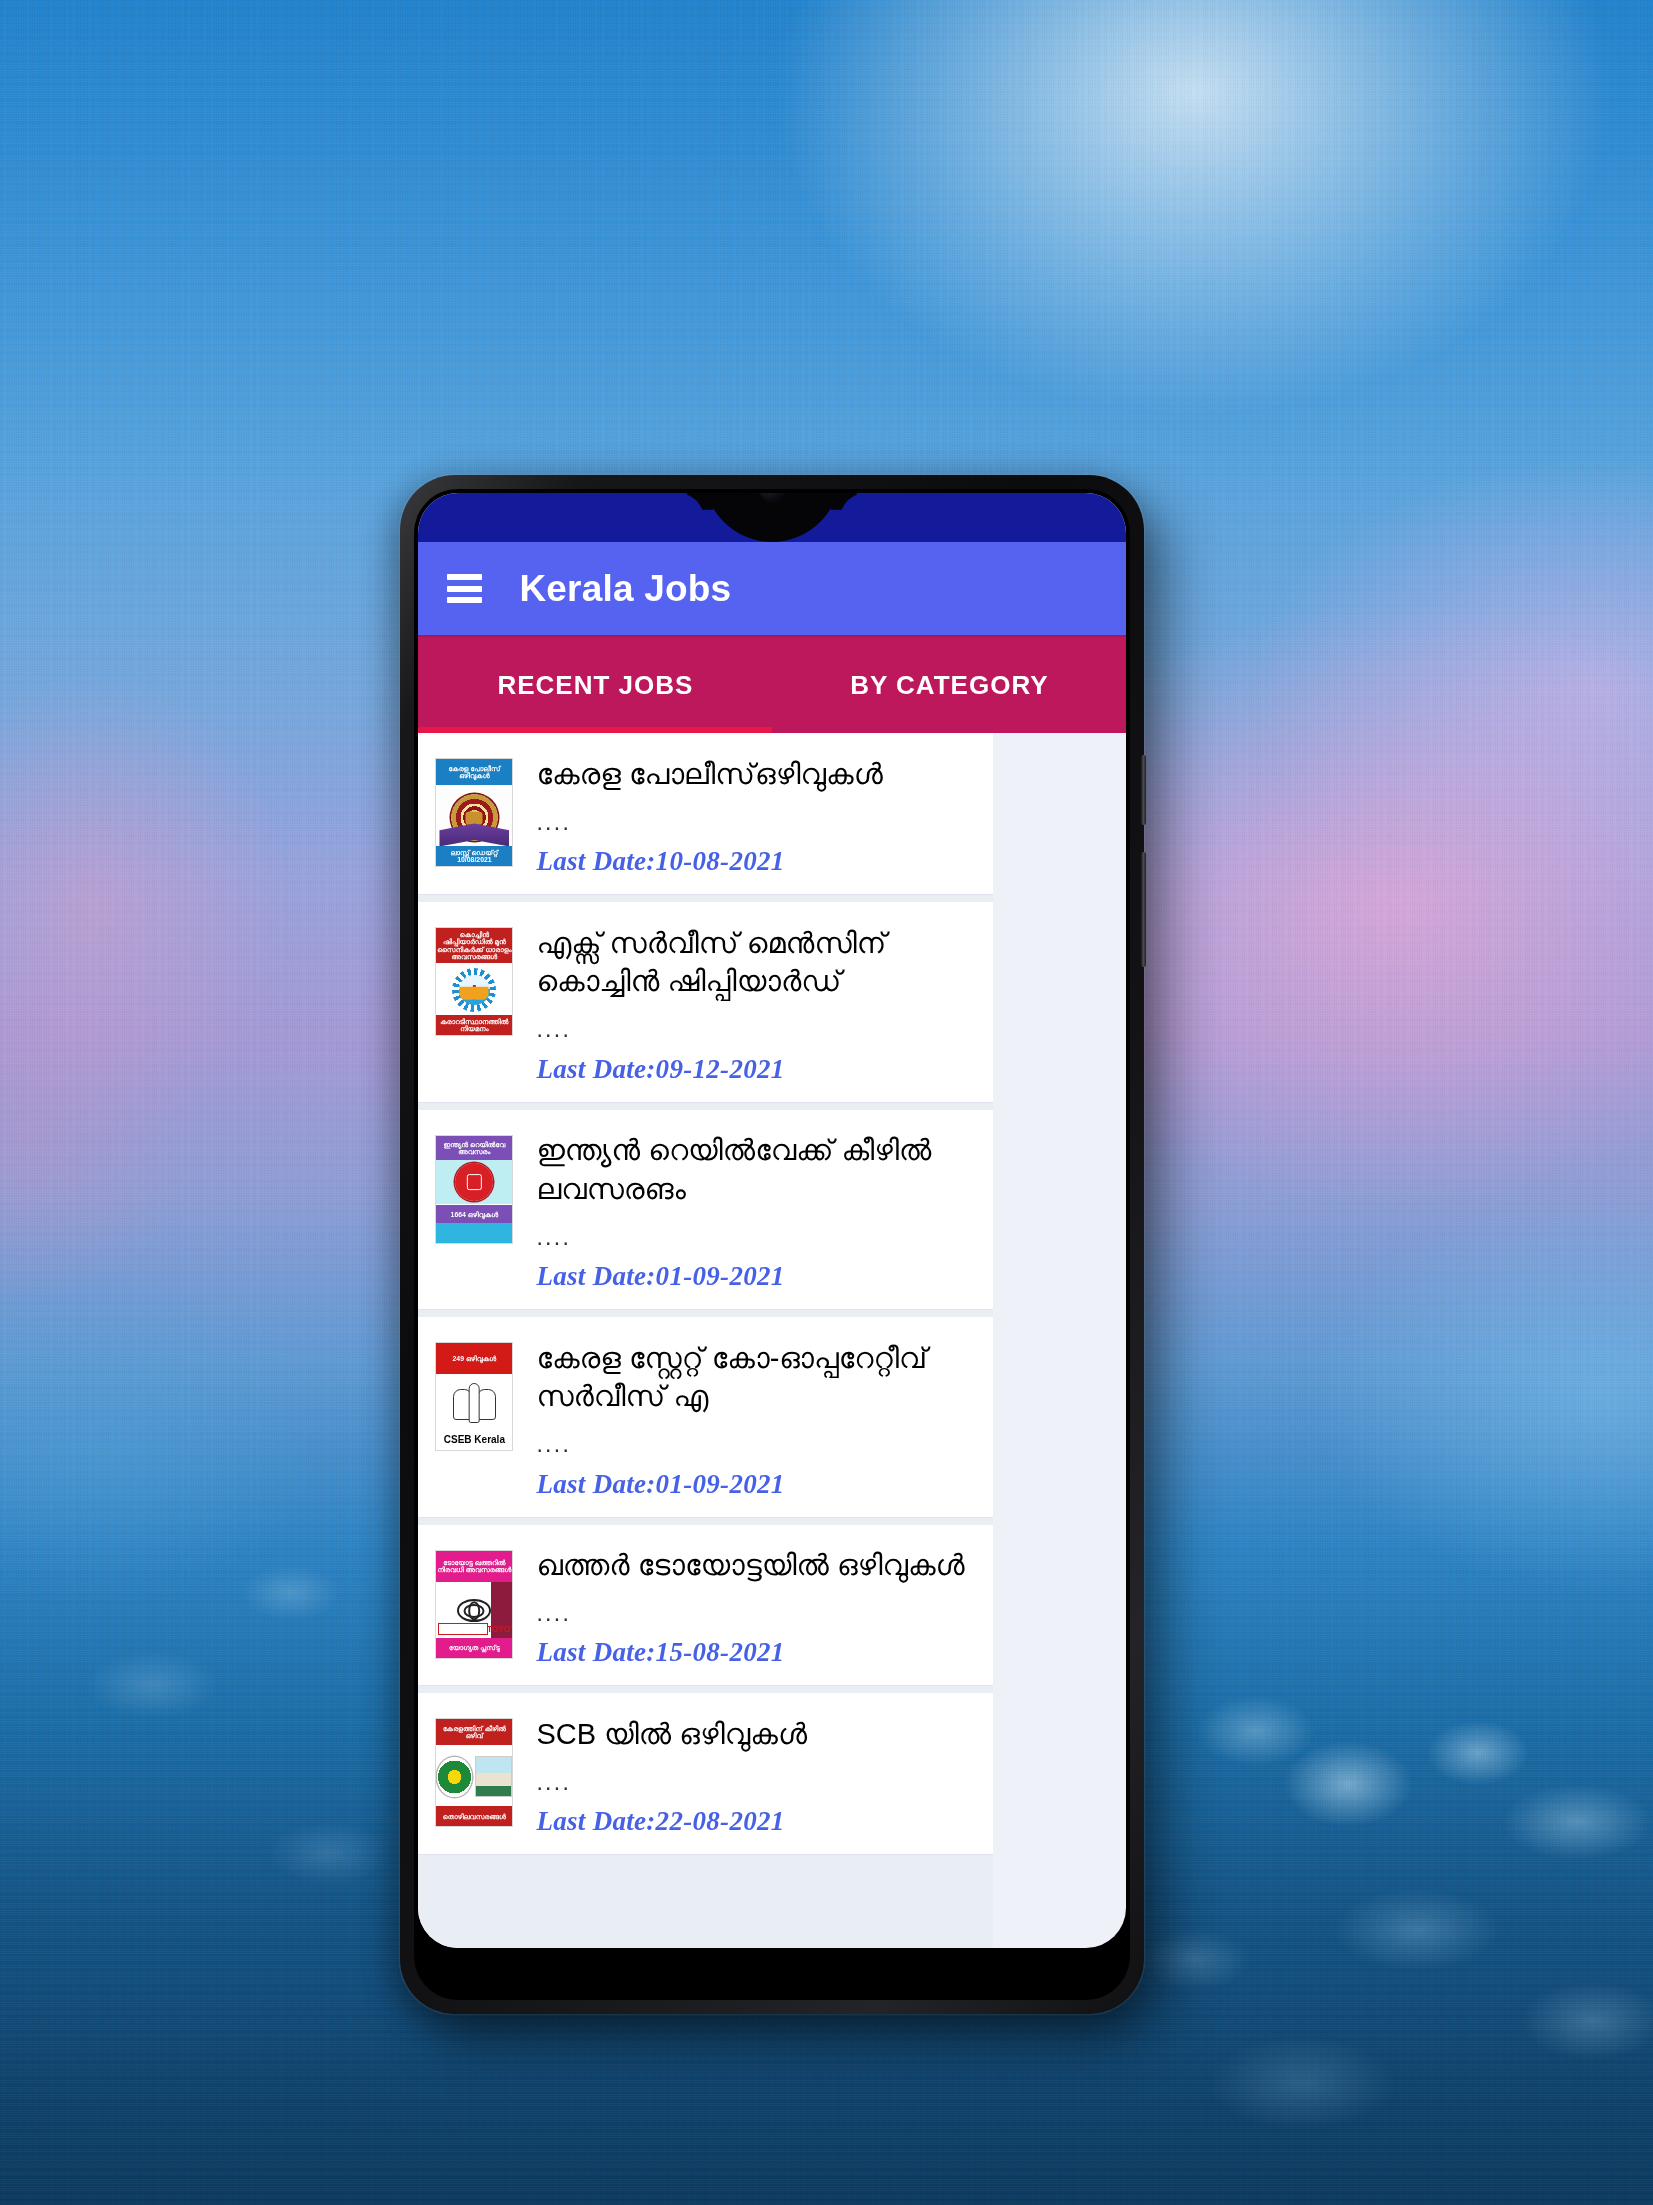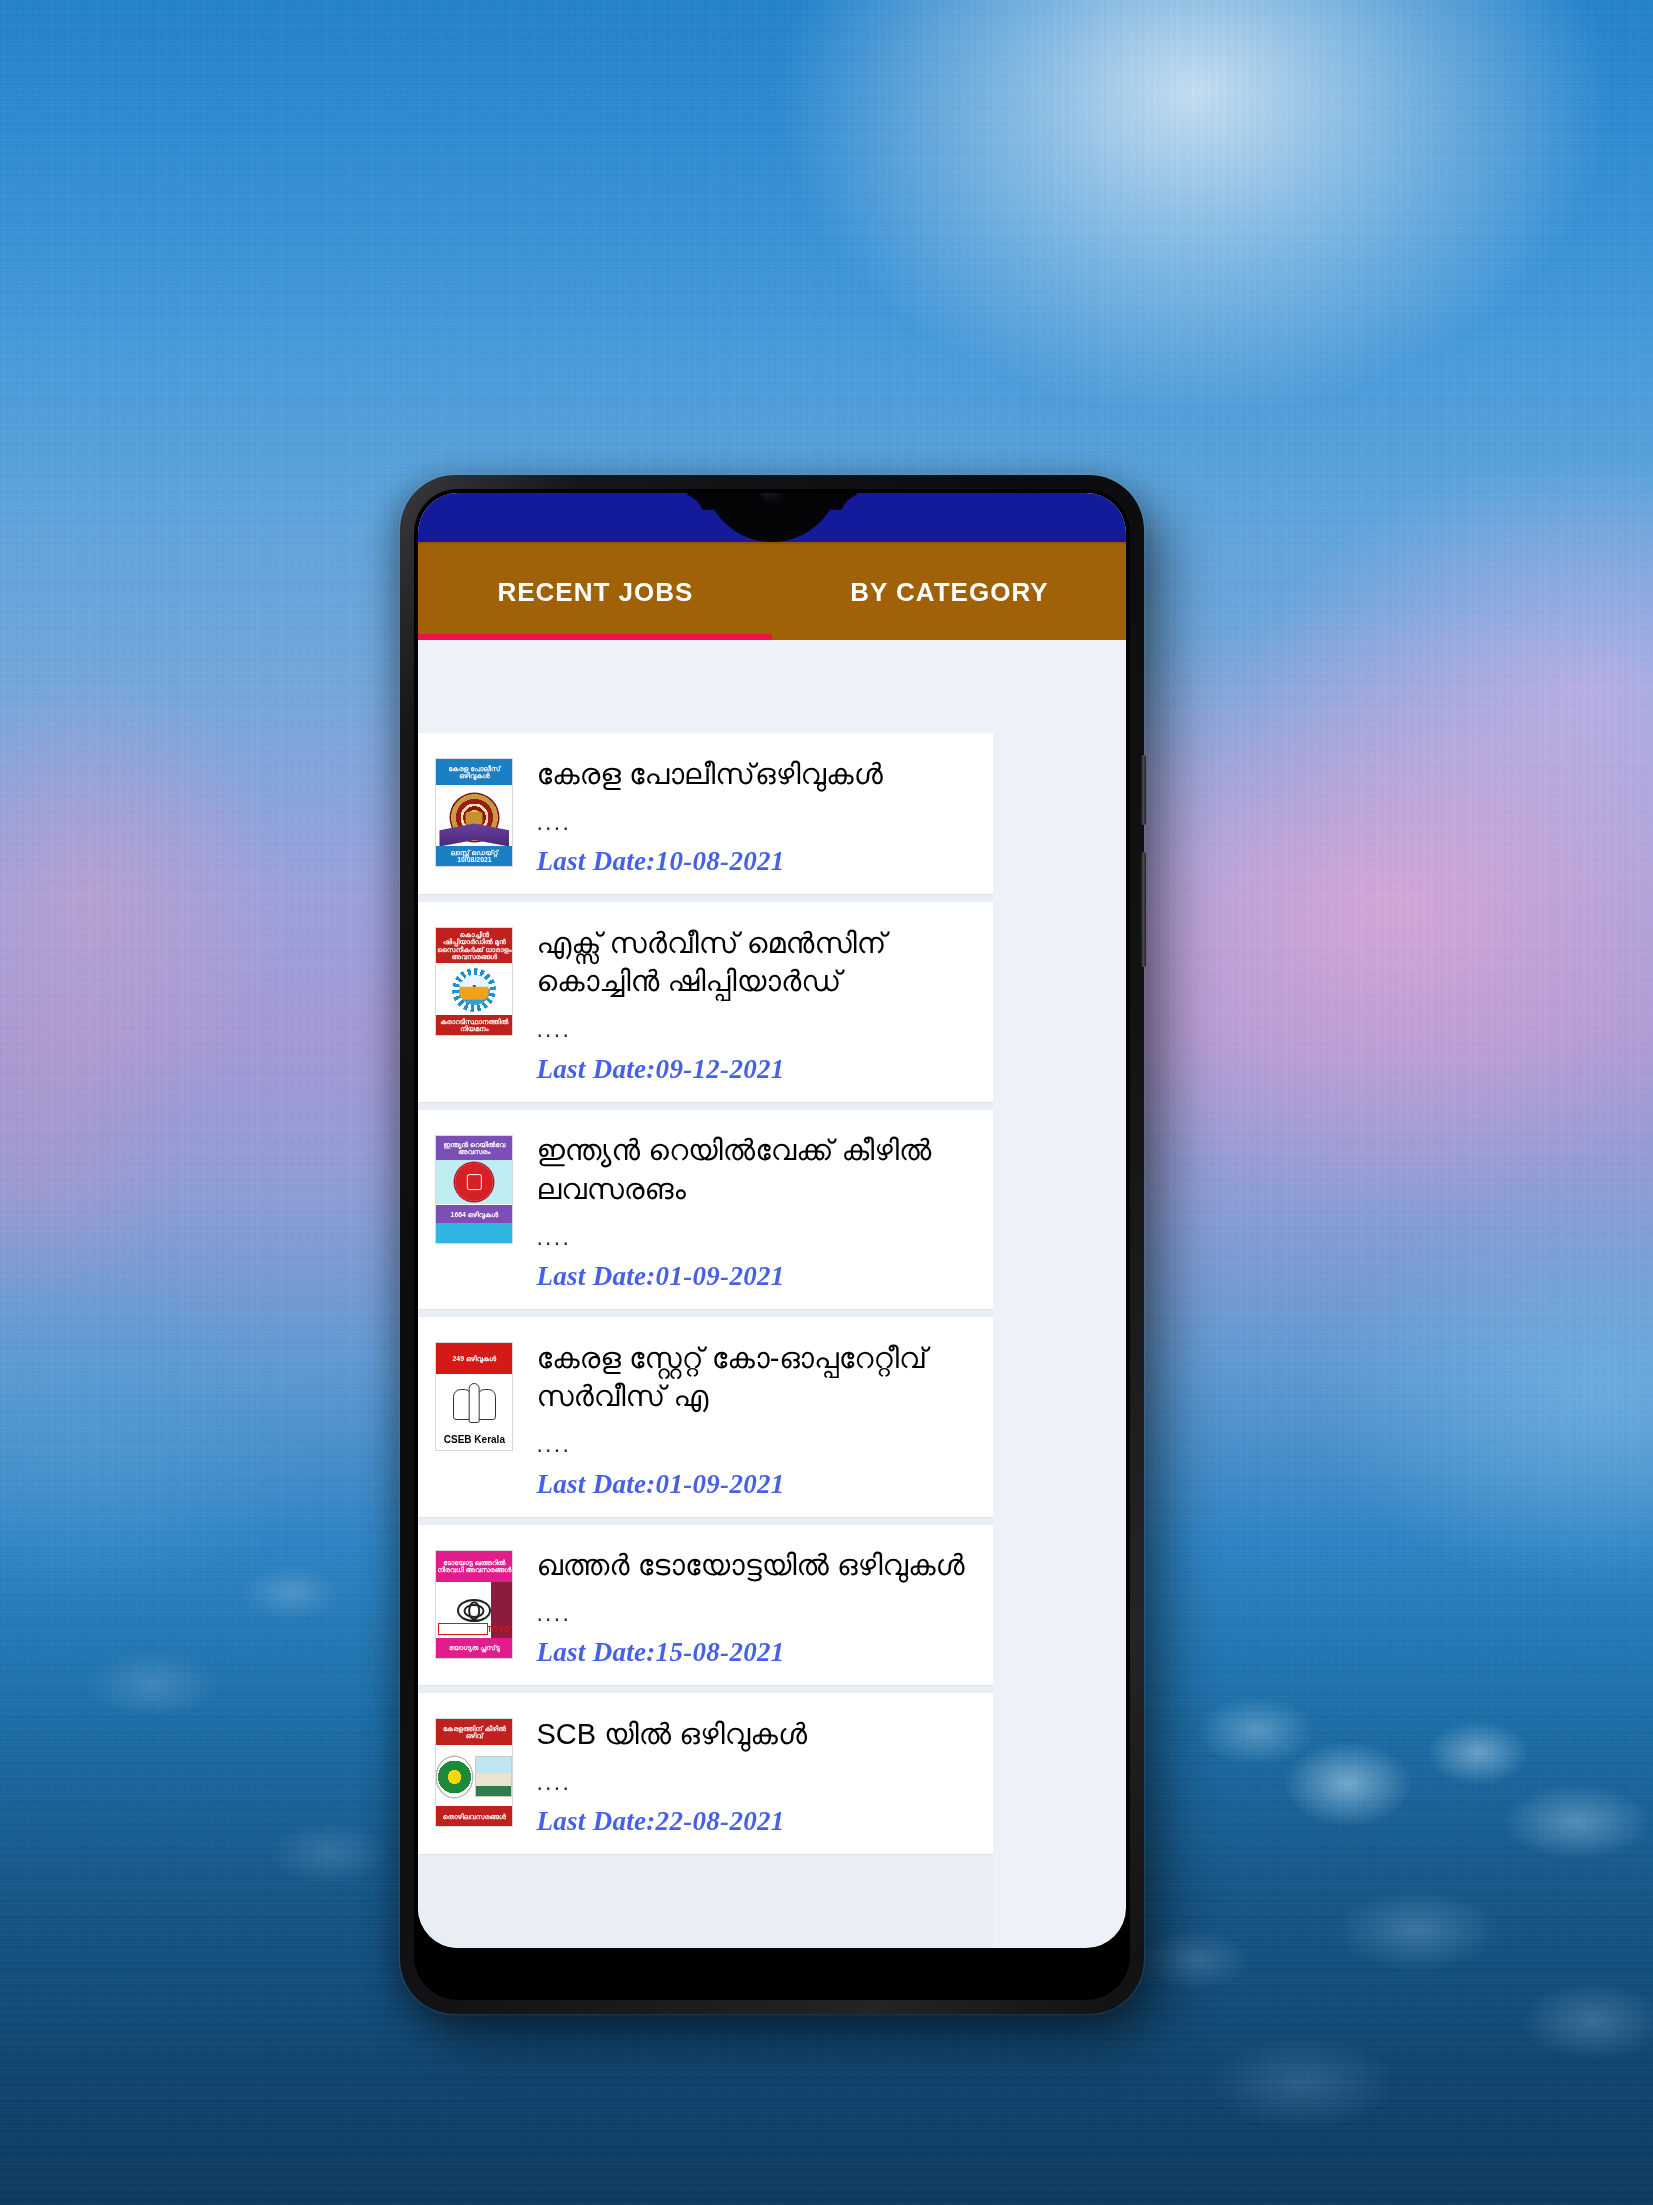--- a/index.html
+++ b/index.html
@@ -207,21 +207,21 @@
     font-size: 37px;
     font-weight: bold;
     letter-spacing: 0.2px;
     white-space: nowrap;
   }
 
   
   #tab-bar {
     position: relative;
     height: 98px;
-    background: #a16207;
+    background: #be185d;
     display: flex;
     z-index: 4;
     border-top: 2.3px solid rgba(0,0,0,0.10);
     align-items: center;
   }
   .tab {
     flex: 1 1 50%;
     display: flex;
     align-items: center;
     justify-content: center;
@@ -393,20 +393,28 @@
     <div id="screen">
 
       <div id="notch-wrap">
         <div id="notch">
           <div id="camera"></div>
         </div>
       </div>
 
       <div id="status-bar"></div>
 
+      <div id="app-bar">
+        <div id="hamburger">
+          <span></span>
+          <span></span>
+          <span></span>
+        </div>
+        <div id="app-title">Kerala Jobs</div>
+      </div>
 
       <div id="tab-bar">
         <div class="tab">RECENT JOBS</div>
         <div class="tab">BY CATEGORY</div>
         <div id="tab-indicator"></div>
       </div>
 
       <div id="job-list">
 
         <div class="job-card">

